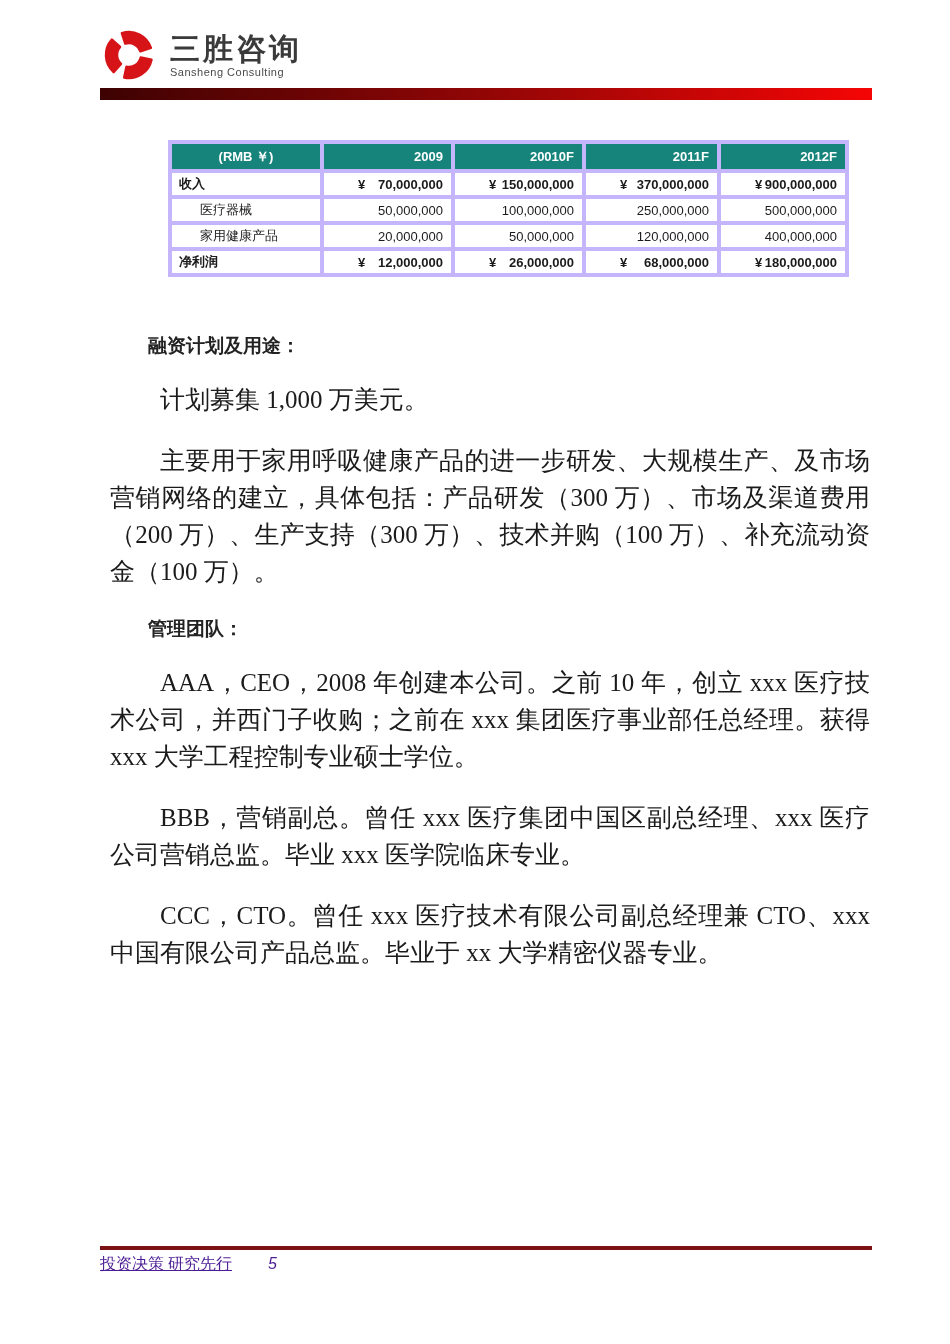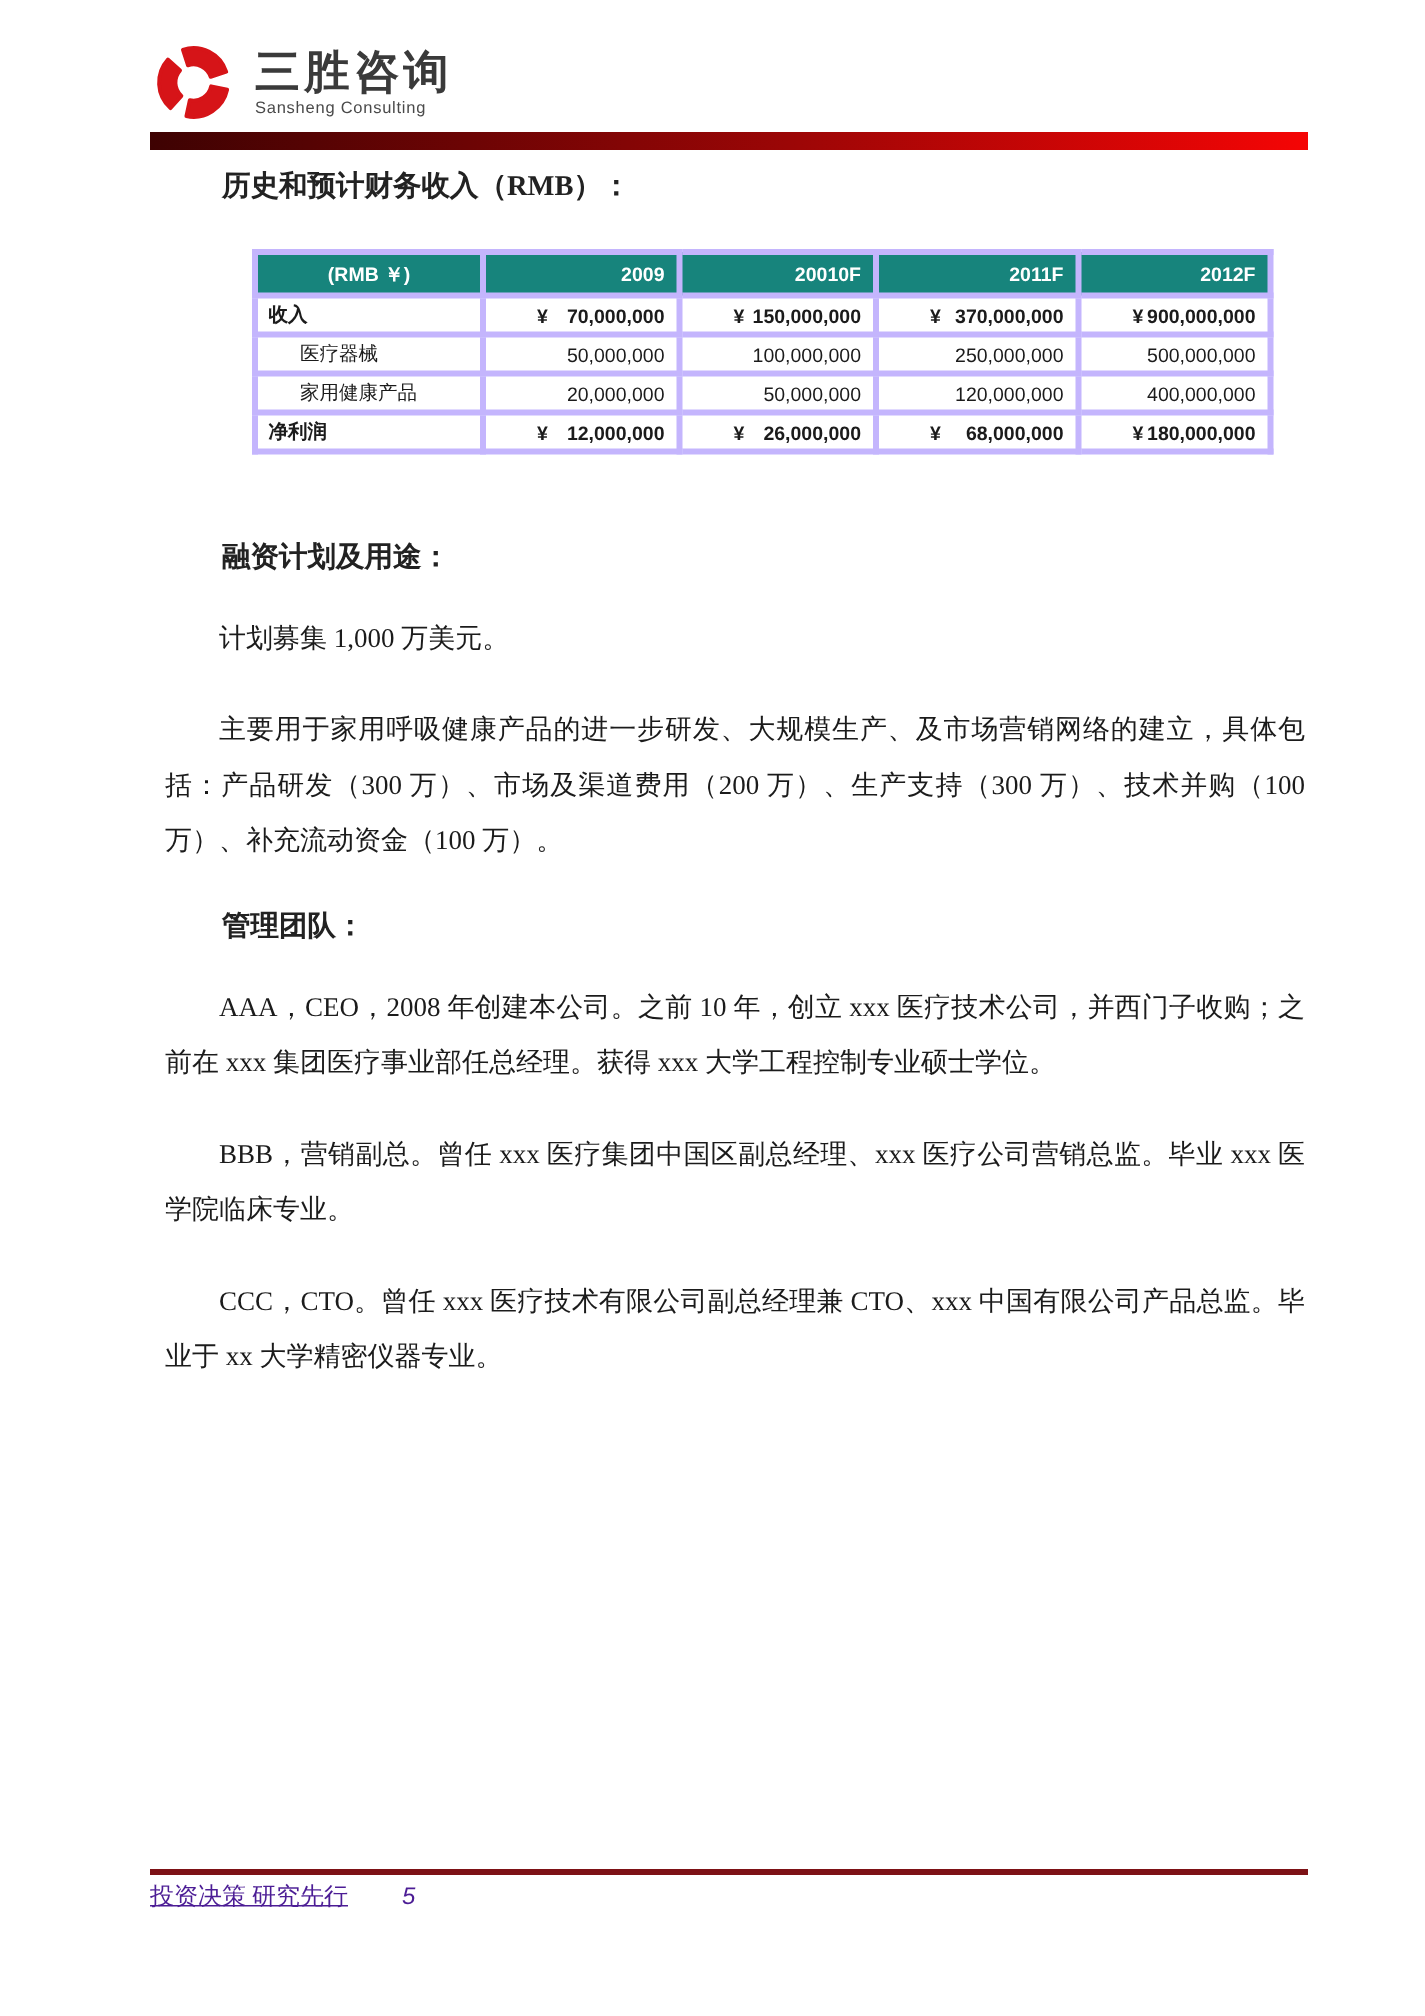--- a/index.html
+++ b/index.html
@@ -62,21 +62,21 @@
   .doc-table td.label { text-align:left; padding-left:7px; }
   .doc-table tr.sub td.label { padding-left:28px; }
   .doc-table tr.total td { font-weight:bold; }
   .doc-table td.num { text-align:right; }
   .doc-table td.num .cellflex {
     display:flex; justify-content:space-between; align-items:center; padding-left:26px;
   }
 
   
   .para {
-    font-size:18px; line-height:37px; text-align:justify;
+    font-size:25px; line-height:37px; text-align:justify;
     text-indent:2em; color:#1b1b1b;
   }
   .para.gap-lg { margin-top:22px; }
   .para.gap-md { margin-top:24px; }
 
   
   .footer { position:absolute; top:1246px; left:100px; right:78px; }
   .footer-line { height:4px; background:var(--footer-line,#7d1216); }
   .footer-text { font-size:16px; margin-top:4px; color:#4c1d95;text-decoration:underline; }
   .page-number { display:inline-block; margin-left:36px; font-style:italic; font-family:"Liberation Sans",sans-serif; font-size:16px; }
@@ -99,21 +99,20 @@
         <div class="brand-cn">三胜咨询</div>
         <div class="brand-en">Sansheng Consulting</div>
       </div>
     </div>
   </div>
 
   <div class="red-bar"></div>
 
   <div class="content">
 
-    <div class="sec-title">历史和预计财务收入（RMB）：</div>
 
     <table class="doc-table">
       <colgroup>
         <col style="width:152px">
           <col style="width:131px">
           <col style="width:131px">
           <col style="width:135px">
           <col style="width:128px">
       </colgroup>
       <thead>

